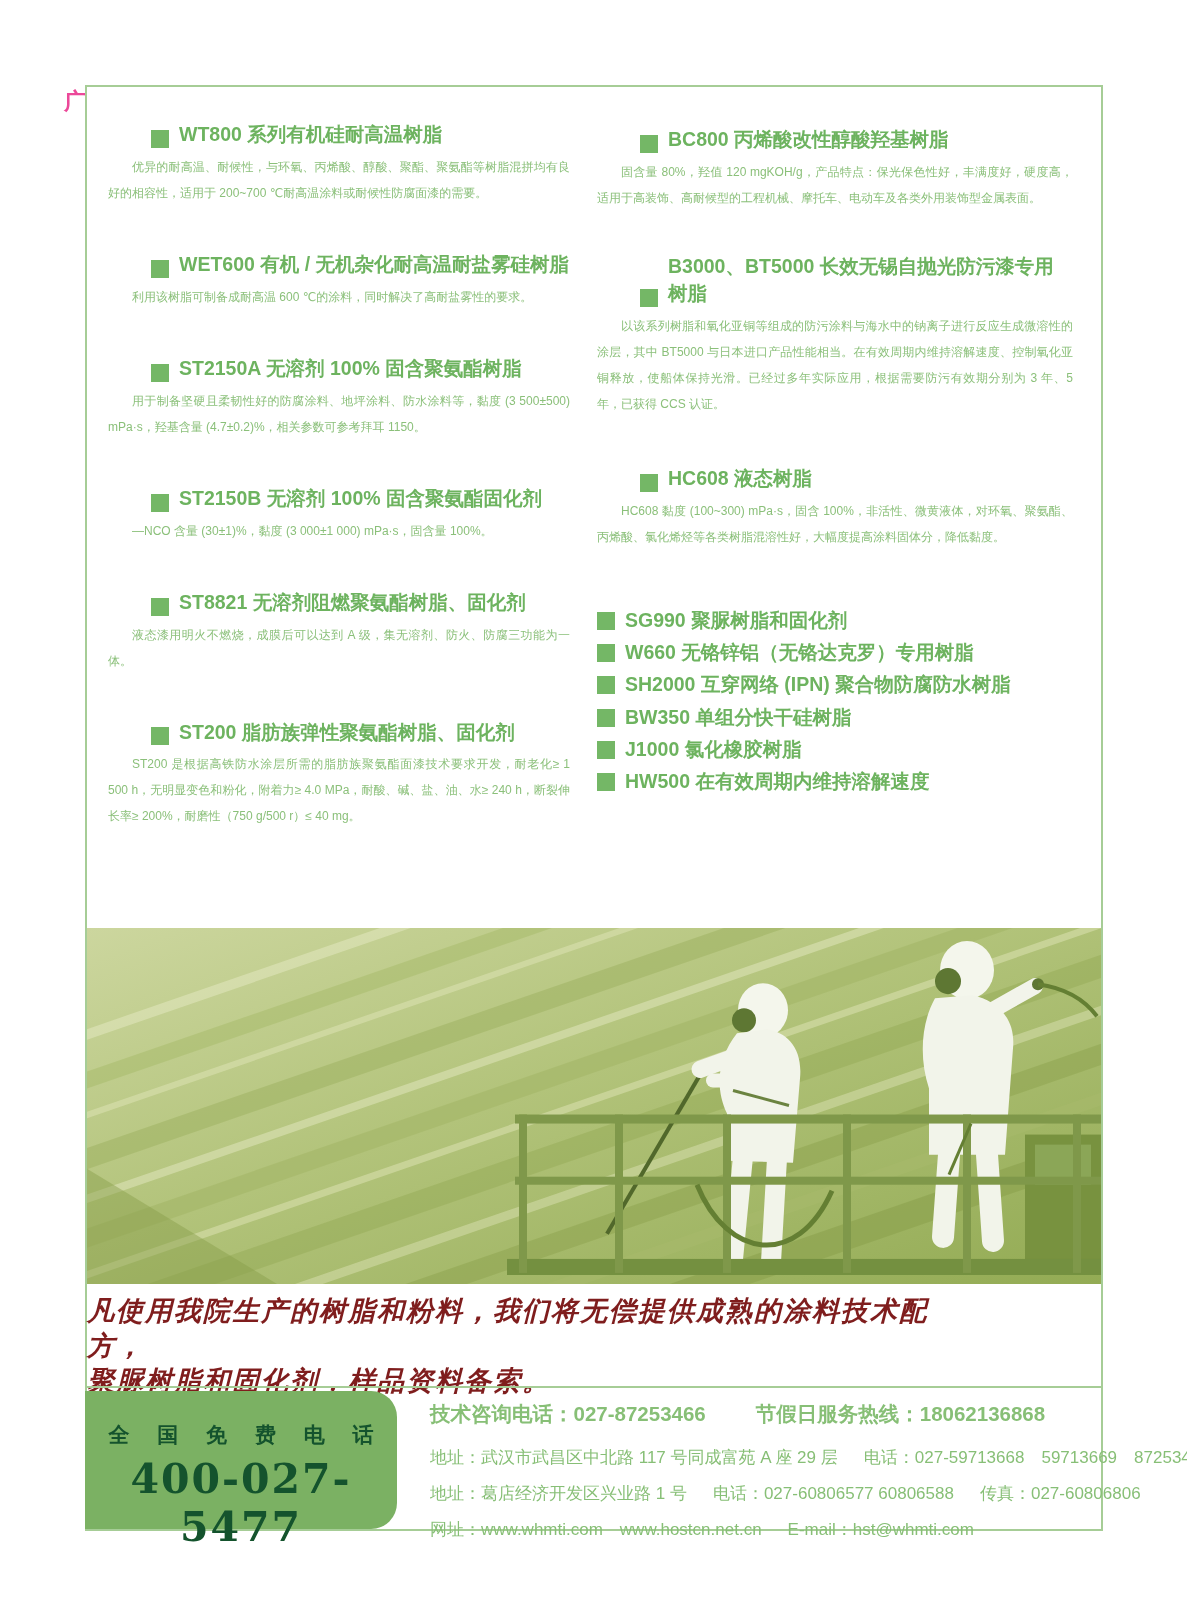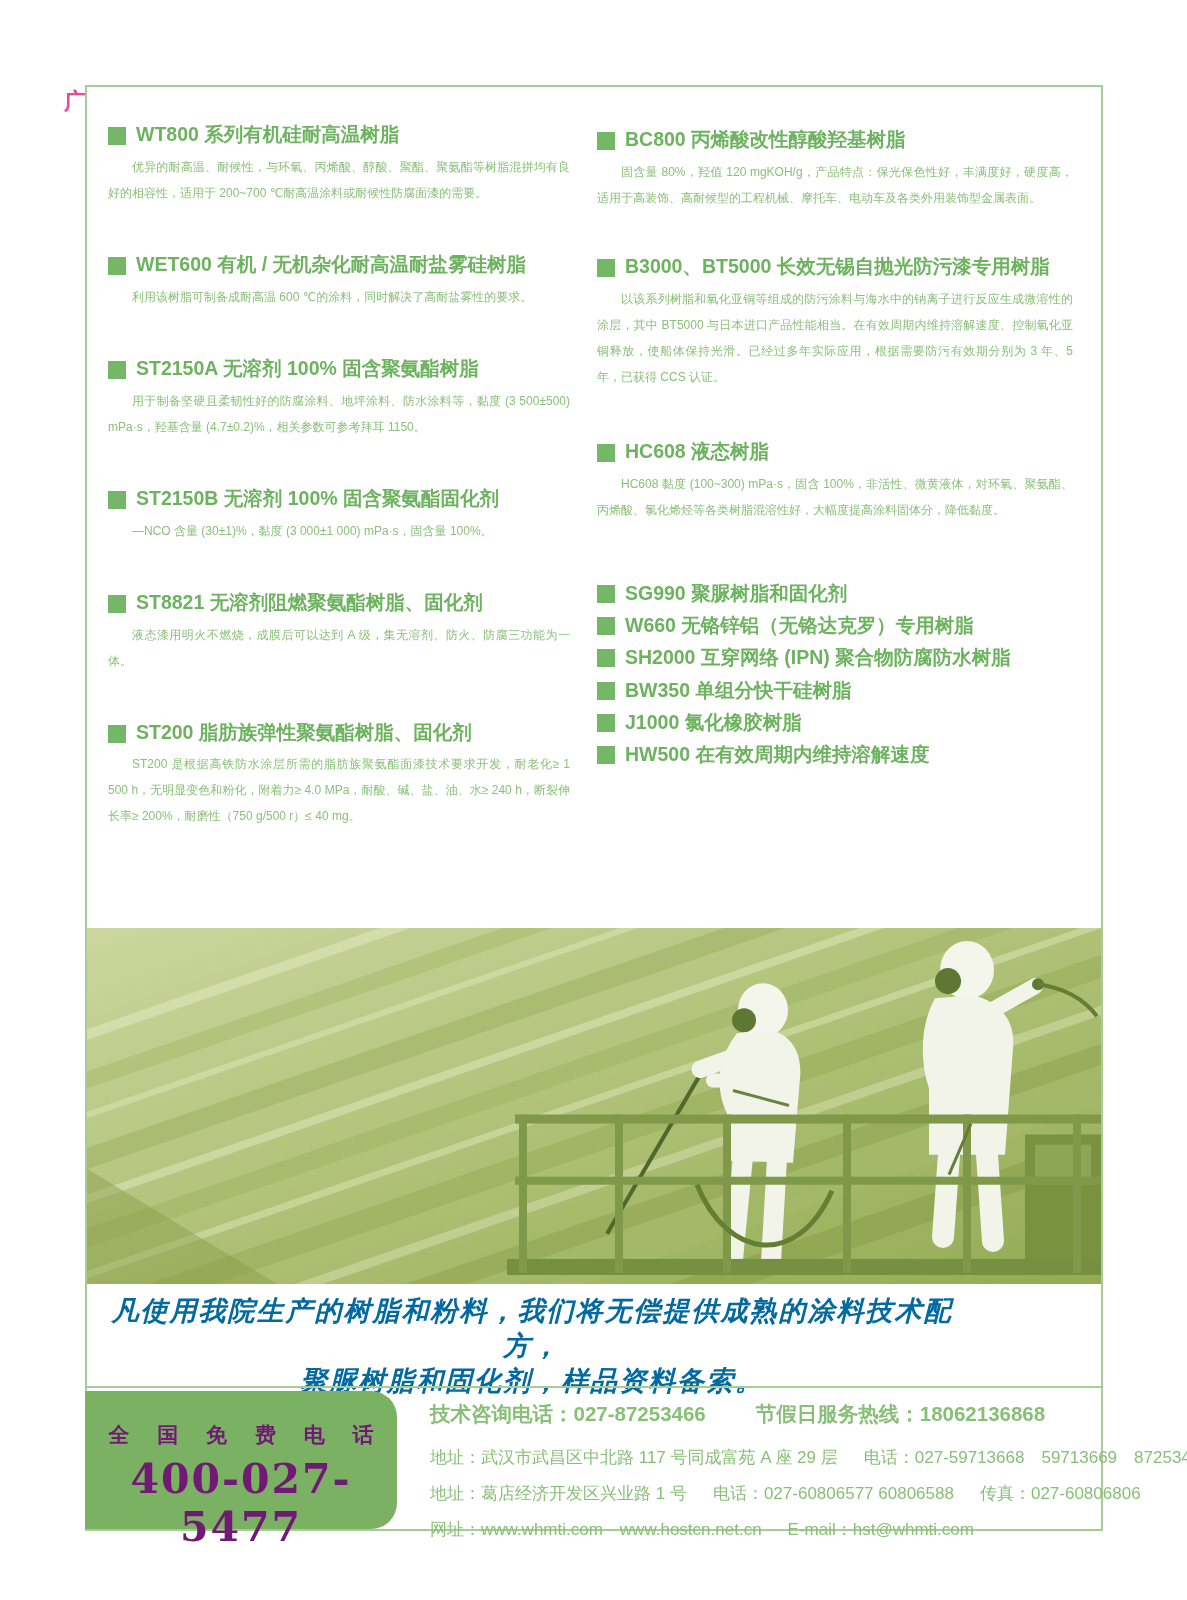--- a/index.html
+++ b/index.html
@@ -17,51 +17,51 @@
     border:2px solid #a6cd96;box-sizing:border-box;background:#ffffff;
   }
   .col{position:absolute;top:0;}
   .col-left{left:21px;width:462px;padding-top:34px;}
   .col-right{left:510px;width:476px;padding-top:39px;}
   .section{margin-bottom:45px;}
   .col-right .section{margin-bottom:42px;}
   .col-right .section.r2{margin-bottom:48px;}
   .col-right .section.r3{margin-bottom:58px;}
   .sec-head{
-    display:flex;align-items:center;
-    font-weight:bold;font-size:19.5px;line-height:1.38;color:#6db35f;
+    display:flex;align-items:flex-end;
+    font-weight:bold;font-size:19.5px;line-height:1.38;color:#6db35f;margin-left:43px;
   }
   .bullet{
     flex:0 0 auto;width:18px;height:18px;background:#74b766;margin:4px 10px 0 0;
   }
   .sec-body{
     margin:6px 0 0 0;font-size:12px;line-height:26px;color:#8bc07a;
     text-align:justify;text-indent:2em;
   }
   .list-item{
     display:flex;align-items:flex-start;
     font-weight:bold;font-size:19.5px;line-height:1.3;color:#6db35f;
     margin-bottom:7px;
   }
   .photo{
     position:absolute;left:0;top:841px;width:1014px;height:356px;overflow:hidden;
   }
   .photo svg{display:block;width:100%;height:100%;}
   .slogan{
-    position:absolute;left:0;top:1206px;width:890px;text-align:center;
+    position:absolute;left:0;top:1206px;width:890px;text-align:left;
     font-family:"DejaVu Serif","Liberation Serif",serif;
     font-style:italic;font-weight:bold;
-    font-size:27px;line-height:35px;letter-spacing:2px;color:#0369a1;
+    font-size:27px;line-height:35px;letter-spacing:2px;color:#7f1d1d;
   }
   .divider{
     position:absolute;left:0;top:1299px;width:1014px;height:2px;background:#a6cd96;
   }
   .free-call{
     position:absolute;left:-2px;top:1304px;width:312px;height:138px;
-    background:#7bb163;border-radius:0 26px 26px 0;color:#701a75;text-align:center;
+    background:#7bb163;border-radius:0 26px 26px 0;color:#14532d;text-align:center;
   }
   .free-call-label{
     margin-top:30px;font-size:21px;font-weight:bold;letter-spacing:11px;text-indent:11px;
   }
   .free-call-number{
     margin-top:6px;font-family:"DejaVu Serif","Liberation Serif",serif;
     font-size:41px;font-weight:bold;letter-spacing:2px;
   }
   .contact{
     position:absolute;left:343px;top:1313px;width:670px;color:#87bf76;

